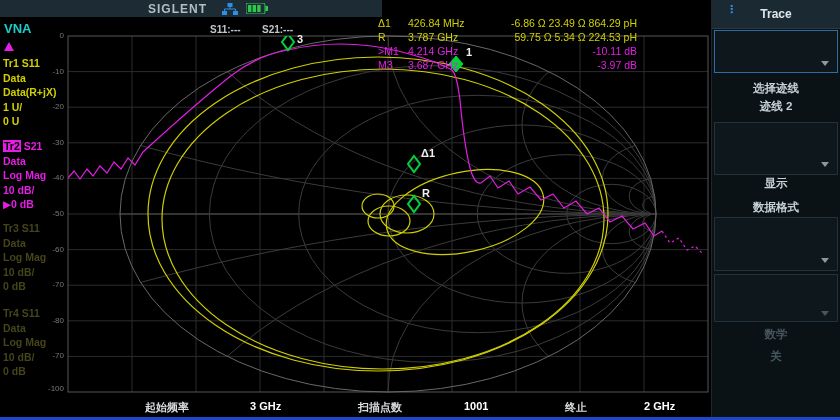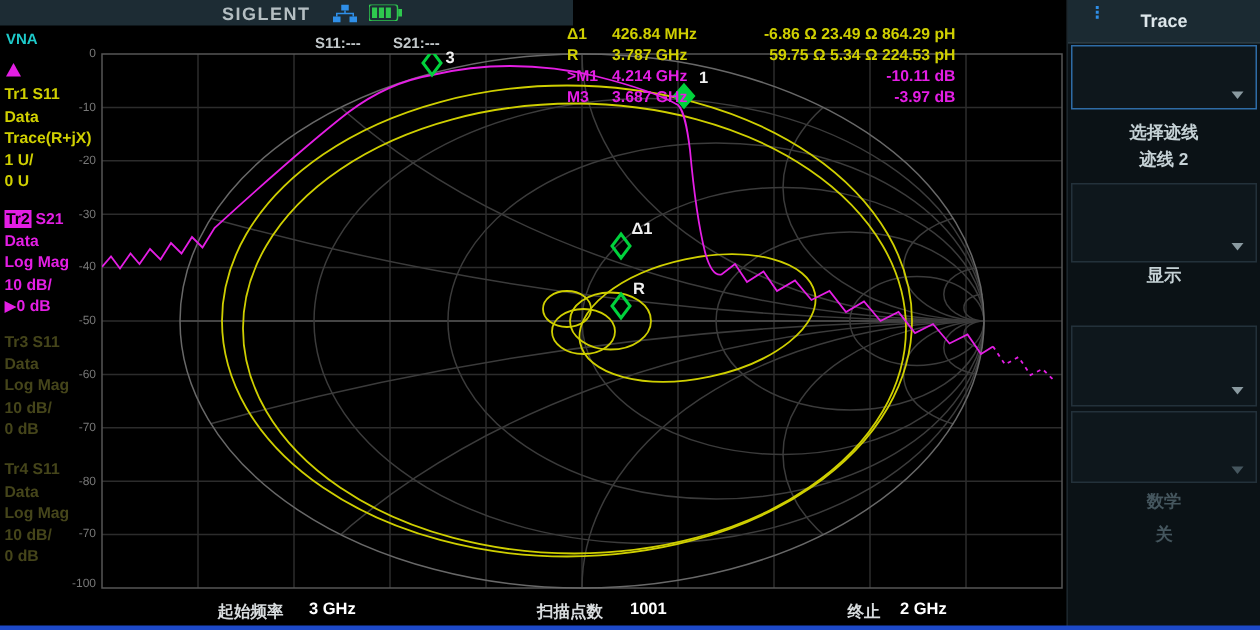--- a/index.html
+++ b/index.html
@@ -3,30 +3,30 @@
 <meta charset="utf-8">
 <style>
   html,body{margin:0;padding:0;background:#000;}
   #screen{position:relative;width:840px;height:420px;background:#000;overflow:hidden;
           font-family:"Liberation Sans","DejaVu Sans",sans-serif;}
   .abs{position:absolute;}
   
   #topbar{left:0;top:0;width:382px;height:17px;background:#1d2c34;}
   #brand{left:148px;top:2px;color:#b4bec2;font-size:12px;font-weight:bold;letter-spacing:1px;}
   
-  #vna{left:4px;top:21px;color:#1ecbcb;font-size:10px;font-weight:bold;}
+  #vna{left:4px;top:21px;color:#1ecbcb;font-size:13px;font-weight:bold;}
   .schan{top:24px;color:#c2c8ca;font-size:10px;font-weight:bold;}
   
   .trblock{left:3px;width:70px;font-size:10.5px;font-weight:bold;line-height:14.5px;white-space:nowrap;}
   .yellow{color:#d0d000;} .magenta{color:#e41ee4;} .dim{color:#45451a;}
   .badge{background:#e41ee4;color:#000;padding:0 1px;}
   #reftri{left:4px;top:42px;width:0;height:0;border-left:5px solid transparent;
           border-right:5px solid transparent;border-bottom:9px solid #e41ee4;}
   
-  .mrow{left:378px;width:259px;height:13px;font-size:10.5px;font-weight:bold;white-space:nowrap;}
+  .mrow{left:378px;width:259px;height:13px;font-size:10.5px;font-weight:normal;white-space:nowrap;}
   .mname{display:inline-block;width:30px;}
   .mval{position:absolute;right:0;top:0;}
   
   .ylab{left:30px;width:34px;text-align:right;color:#787878;font-size:8px;}
   
   #plot{left:0;top:0;}
   
   .plab{color:#f0f0f0;font-size:11px;font-weight:bold;text-shadow:1px 1px 1px #000;}
   
   #menu{right:0;top:0;width:128px;height:420px;background:#0b1216;border-left:1px solid #1c262c;}
@@ -36,21 +36,21 @@
   .mitem{left:2px;width:124px;background:#0e171c;border:1px solid #23313a;box-sizing:border-box;}
   .mitem.sel{border:1px solid #2e6ca6;}
   .mlabel,.mvalue{position:absolute;left:0;width:100%;text-align:center;color:#c6d2d6;
                   font-size:11.5px;font-weight:bold;margin-top:44px;}
   .mitem.dis .mlabel,.mitem.dis .mvalue{color:#45565e;}
   .dd{position:absolute;right:8px;width:0;height:0;border-left:4px solid transparent;
       border-right:4px solid transparent;border-top:5px solid #8a9aa0;}
   .mitem.dis .dd{border-top-color:#45565e;}
   
   .blab{color:#d8dcde;font-size:11px;font-weight:bold;white-space:nowrap;}
-  .bval{color:#ffffff;font-size:11px;font-weight:bold;}
+  .bval{color:#ffffff;font-size:11px;font-weight:bold;margin-left:44px;}
   #bluestrip{left:0;top:417px;width:840px;height:3px;background:#1d49c8;}
 </style>
 </head>
 <body>
 
 <div id="screen">
 
   <svg id="plot" class="abs" width="840" height="420">
     <defs>
       <clipPath id="gridclip">
@@ -139,21 +139,21 @@
 
   <div id="vna" class="abs">VNA</div>
   <div class="abs schan" style="left:210px">S11:---</div>
   <div class="abs schan" style="left:262px">S21:---</div>
 
   <div id="reftri" class="abs"></div>
 
   <div class="abs trblock yellow" style="top:56px">
     <div>Tr1 S11</div>
     <div>Data</div>
-    <div>Trace(R+jX)</div>
+    <div>Data(R+jX)</div>
     <div>1 U/</div>
     <div>0 U</div>
   </div>
   <div class="abs trblock magenta" style="top:139px">
     <div><span class="badge">Tr2</span><span> S21</span></div>
     <div>Data</div>
     <div>Log Mag</div>
     <div>10 dB/</div>
     <div>▶0 dB</div>
   </div>
@@ -211,20 +211,21 @@
       <div id="dots" class="abs">⋮</div>
       <div id="menutitle" class="abs">Trace</div>
     </div>
     <div class="abs mitem sel" style="top:30px;height:43px">
       <div class="mlabel" style="top:6px">选择迹线</div>
       <div class="mvalue" style="top:24px">迹线 2</div>
       <div class="dd" style="top:30px"></div>
     </div>
     <div class="abs mitem" style="top:122px;height:53px">
       <div class="mlabel" style="top:9px">显示</div>
+      <div class="mvalue" style="top:33px">数据格式</div>
       <div class="dd" style="top:39px"></div>
     </div>
     <div class="abs mitem" style="top:217px;height:54px">
       <div class="mvalue" style="top:34px">清除写入</div>
       <div class="dd" style="top:40px"></div>
     </div>
     <div class="abs mitem dis" style="top:274px;height:48px">
       <div class="mlabel" style="top:8px">数学</div>
       <div class="mvalue" style="top:30px">关</div>
       <div class="dd" style="top:36px"></div>

